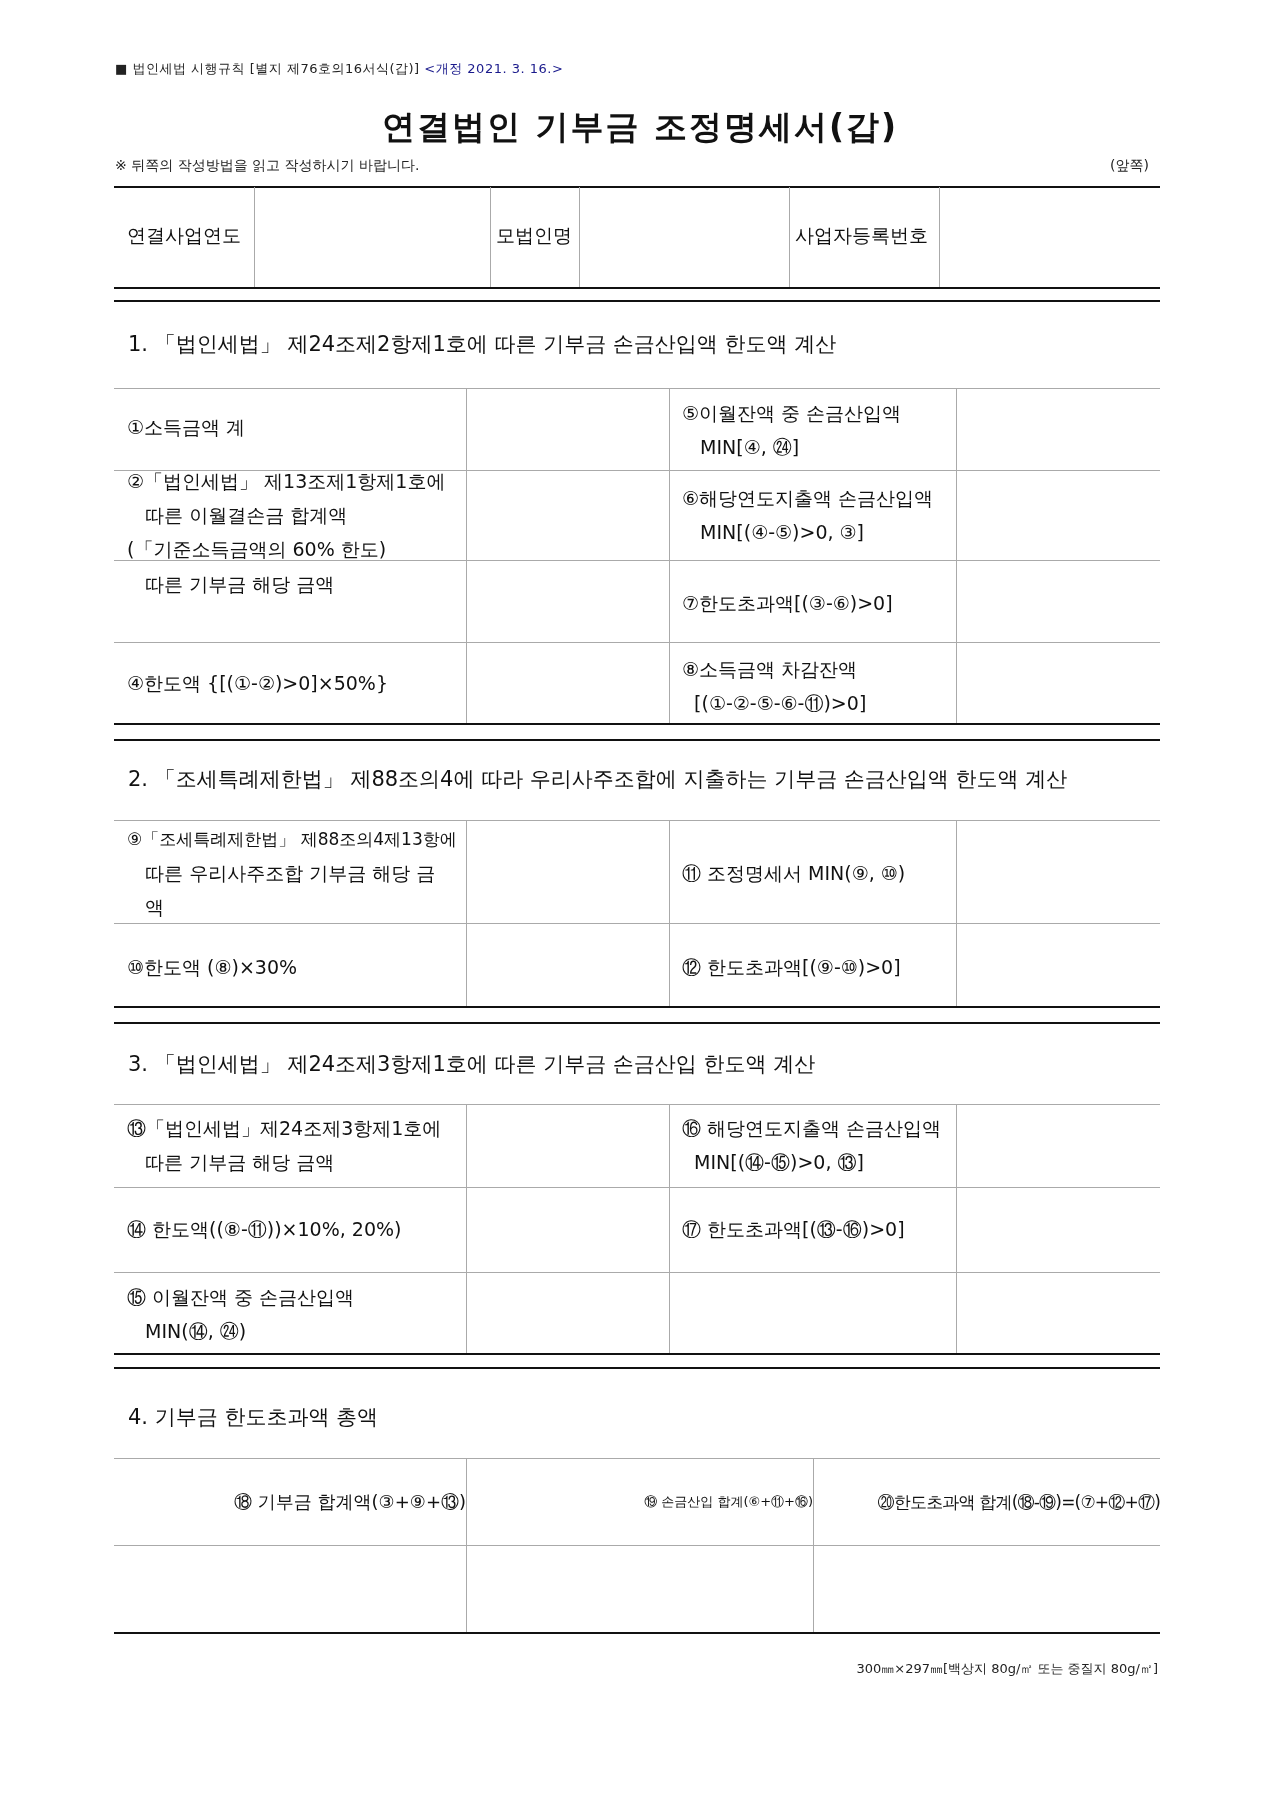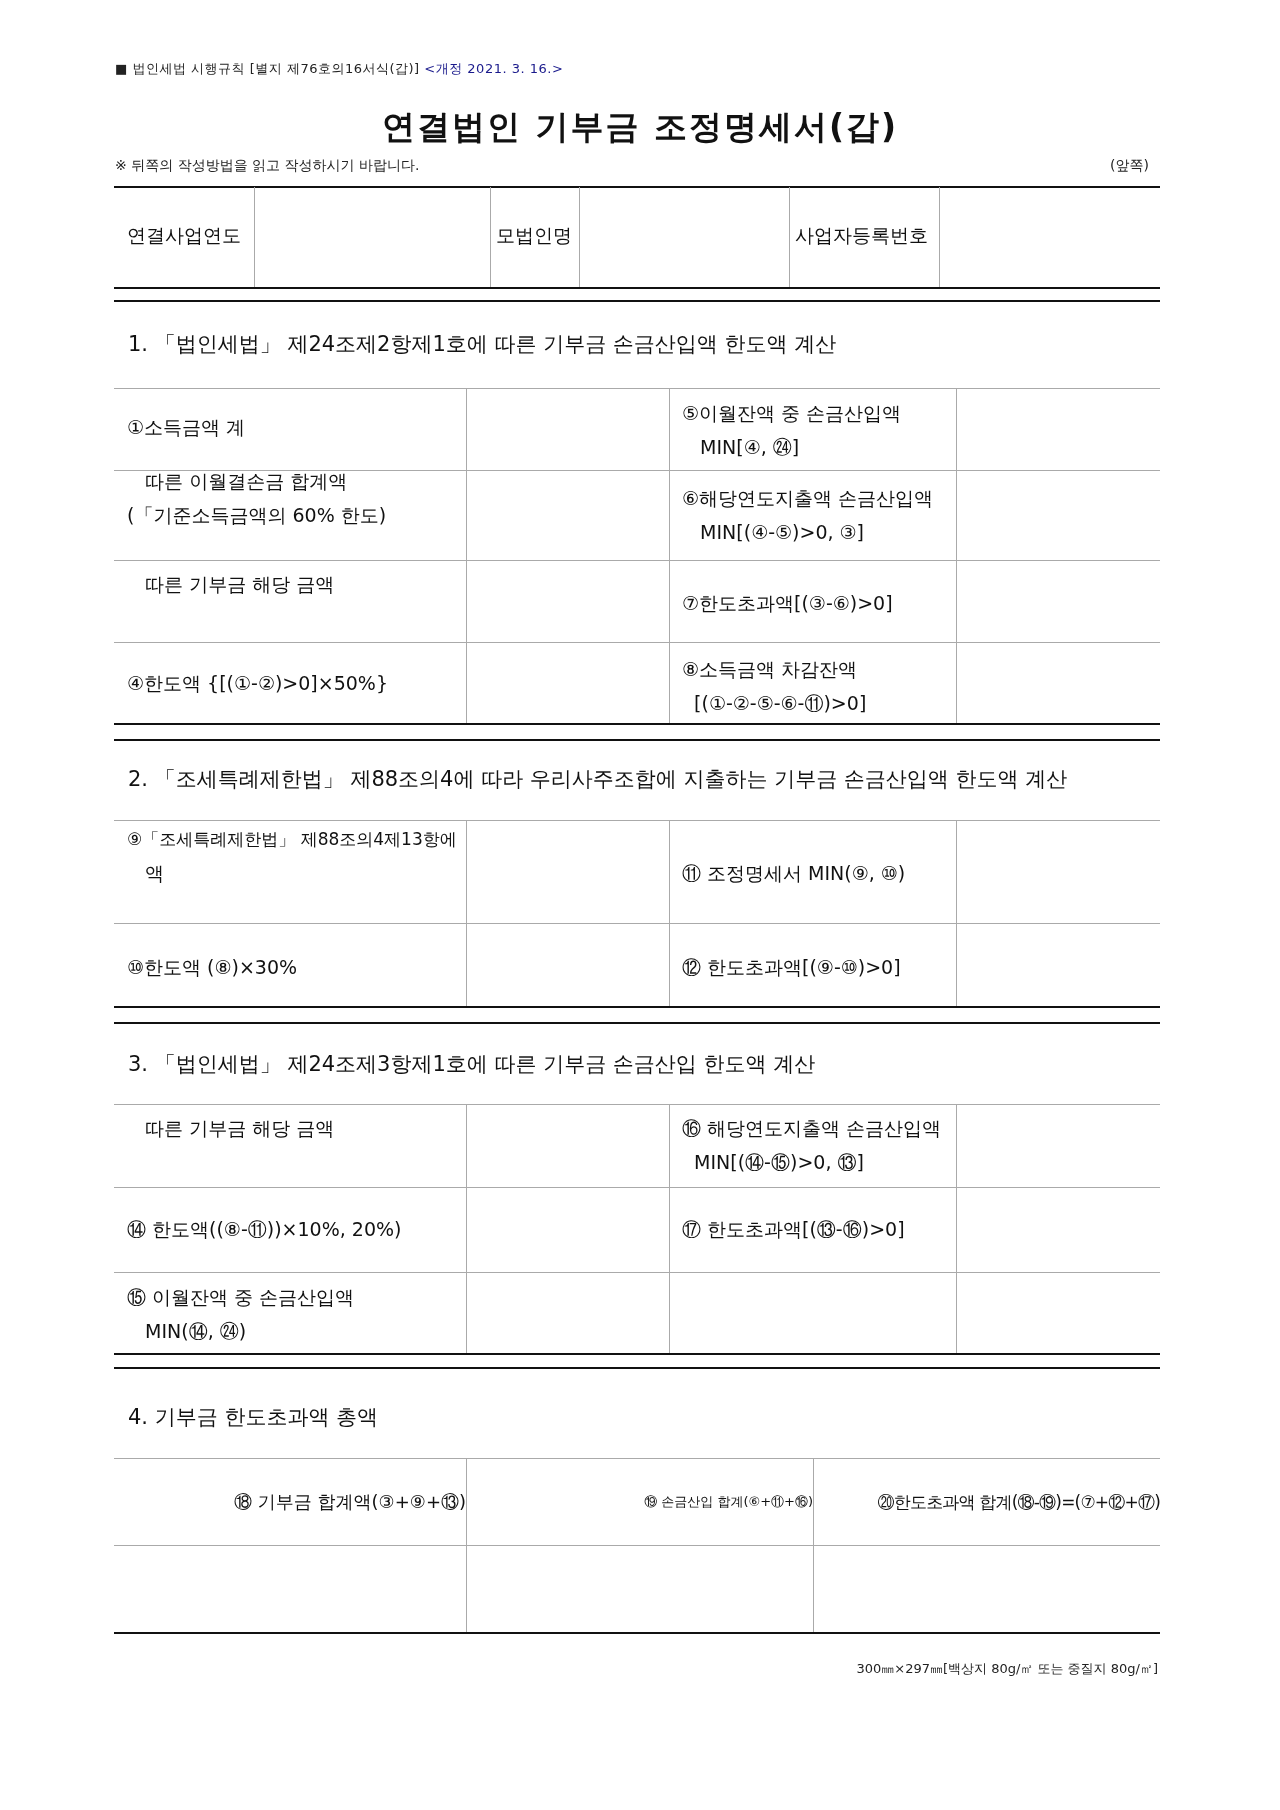--- a/index.html
+++ b/index.html
@@ -55,20 +55,21 @@
 <div class="hline thin" style="top:642px"></div>
 <div class="hline thick" style="top:723px"></div>
 <div class="vline" style="left:466px;top:389px;height:334px"></div>
 <div class="vline" style="left:669px;top:389px;height:334px"></div>
 <div class="vline" style="left:956px;top:389px;height:334px"></div>
 
 <div class="lbl" style="left:127px;top:410px">
     <div>①소득금액 계</div>
   </div>
 <div class="lbl" style="left:127px;top:464px;line-height:34px">
+  <div>②「법인세법」 제13조제1항제1호에</div>
     <div style="white-space:pre">   따른 이월결손금 합계액</div>
     <div>(「기준소득금액의 60% 한도)</div>
 </div>
 <div class="lbl" style="left:127px;top:567px">
     <div style="white-space:pre">   따른 기부금 해당 금액</div>
 </div>
 <div class="lbl" style="left:127px;top:666px">
     <div>④한도액 {[(①-②)&gt;0]×50%}</div>
   </div>
 
@@ -102,20 +103,21 @@
 <div class="sec" style="top:765px">2. 「조세특례제한법」 제88조의4에 따라 우리사주조합에 지출하는 기부금 손금산입액 한도액 계산</div>
 <div class="hline thin" style="top:820px"></div>
 <div class="hline thin" style="top:923px"></div>
 <div class="hline thick" style="top:1006px"></div>
 <div class="vline" style="left:466px;top:821px;height:185px"></div>
 <div class="vline" style="left:669px;top:821px;height:185px"></div>
 <div class="vline" style="left:956px;top:821px;height:185px"></div>
 
 <div class="lbl" style="left:127px;top:822px;font-size:17px">
   <div>⑨「조세특례제한법」 제88조의4제13항에</div>
+    <div style="white-space:pre;font-size:19px">   따른 우리사주조합 기부금 해당 금</div>
     <div style="white-space:pre;font-size:19px">   액</div>
 </div>
 <div class="lbl" style="left:127px;top:950px">
     <div>⑩한도액 (⑧)×30%</div>
   </div>
 <div class="cell-input" style="left:467px;top:821px;width:202px;height:102px"></div>
 <div class="cell-input" style="left:467px;top:924px;width:202px;height:82px"></div>
 
 <div class="lbl" style="left:682px;top:856px">
     <div>⑪ 조정명세서 MIN(⑨, ⑩)</div>
@@ -130,20 +132,21 @@
 <div class="sec" style="top:1050px">3. 「법인세법」 제24조제3항제1호에 따른 기부금 손금산입 한도액 계산</div>
 <div class="hline thin" style="top:1104px"></div>
 <div class="hline thin" style="top:1187px"></div>
 <div class="hline thin" style="top:1272px"></div>
 <div class="hline thick" style="top:1353px"></div>
 <div class="vline" style="left:466px;top:1105px;height:248px"></div>
 <div class="vline" style="left:669px;top:1105px;height:248px"></div>
 <div class="vline" style="left:956px;top:1105px;height:248px"></div>
 
 <div class="lbl" style="left:127px;top:1111px">
+  <div>⑬「법인세법」제24조제3항제1호에</div>
     <div style="white-space:pre">   따른 기부금 해당 금액</div>
 </div>
 <div class="lbl" style="left:127px;top:1212px">
     <div>⑭ 한도액((⑧-⑪))×10%, 20%)</div>
   </div>
 <div class="lbl" style="left:127px;top:1280px">
   <div>⑮ 이월잔액 중 손금산입액</div>
     <div style="white-space:pre">   MIN(⑭, ㉔)</div>
 </div>
 <div class="cell-input" style="left:467px;top:1105px;width:202px;height:82px"></div>

